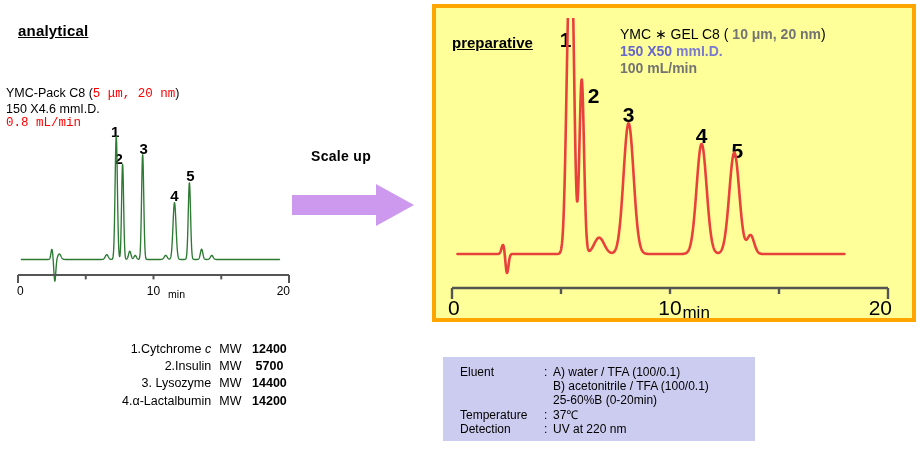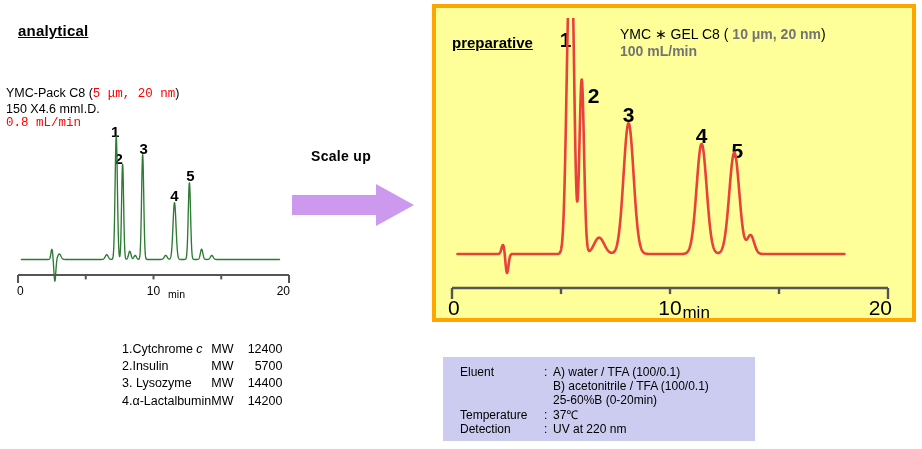--- a/index.html
+++ b/index.html
@@ -90,23 +90,23 @@
     font-size: 12.5px;
     line-height: 17.2px;
   }
   #compound-legend table { border-collapse: collapse; }
   #compound-legend td {
     padding: 0;
     font-size: 12.5px;
     white-space: nowrap;
     vertical-align: top;
   }
-  #compound-legend td.name { padding-right: 0; }
+  #compound-legend td.name { padding-right: 8px; text-align: right; }
   #compound-legend td.mw-label { padding-right: 7px; }
-  #compound-legend td.mw-value { text-align: right; width: 42px; }
+  #compound-legend td.mw-value { text-align: center; width: 42px; font-weight: bold; }
   #compound-legend i { font-style: italic; }
 
   
   #conditions-box {
     left: 443px; top: 357px;
     width: 312px; height: 84px;
     background: #ccccf0;
     box-sizing: border-box;
     padding: 8px 0 0 17px;
   }
@@ -168,20 +168,23 @@
 </svg>
 
 <div class="abs" id="preparative-panel"></div>
 
 <div class="abs" id="preparative-title">preparative</div>
 
 <div class="abs" id="preparative-conditions">
   <div>
     <span>YMC ∗ GEL C8 ( </span><span class="red">10 μm, 20 nm</span><span>)</span>
   </div>
+  <div>
+    <span class="blue">150 X50</span><span class="blue-plain"> mmI.D.</span>
+  </div>
   <div class="red">100 mL/min</div>
 </div>
 
 <svg class="abs" id="preparative-plot" viewBox="0 0 472 300">
   <g>
       <text x="125.63" y="28.810000000000002" text-anchor="middle" font-family="&quot;Liberation Sans&quot;, sans-serif" font-size="21" font-weight="bold" fill="#000">1</text>
       <text x="153.71" y="84.6" text-anchor="middle" font-family="&quot;Liberation Sans&quot;, sans-serif" font-size="21" font-weight="bold" fill="#000">2</text>
       <text x="188.57999999999998" y="104.20000000000002" text-anchor="middle" font-family="&quot;Liberation Sans&quot;, sans-serif" font-size="21" font-weight="bold" fill="#000">3</text>
       <text x="261.61" y="124.91" text-anchor="middle" font-family="&quot;Liberation Sans&quot;, sans-serif" font-size="21" font-weight="bold" fill="#000">4</text>
       <text x="297.31" y="139.63" text-anchor="middle" font-family="&quot;Liberation Sans&quot;, sans-serif" font-size="21" font-weight="bold" fill="#000">5</text>

